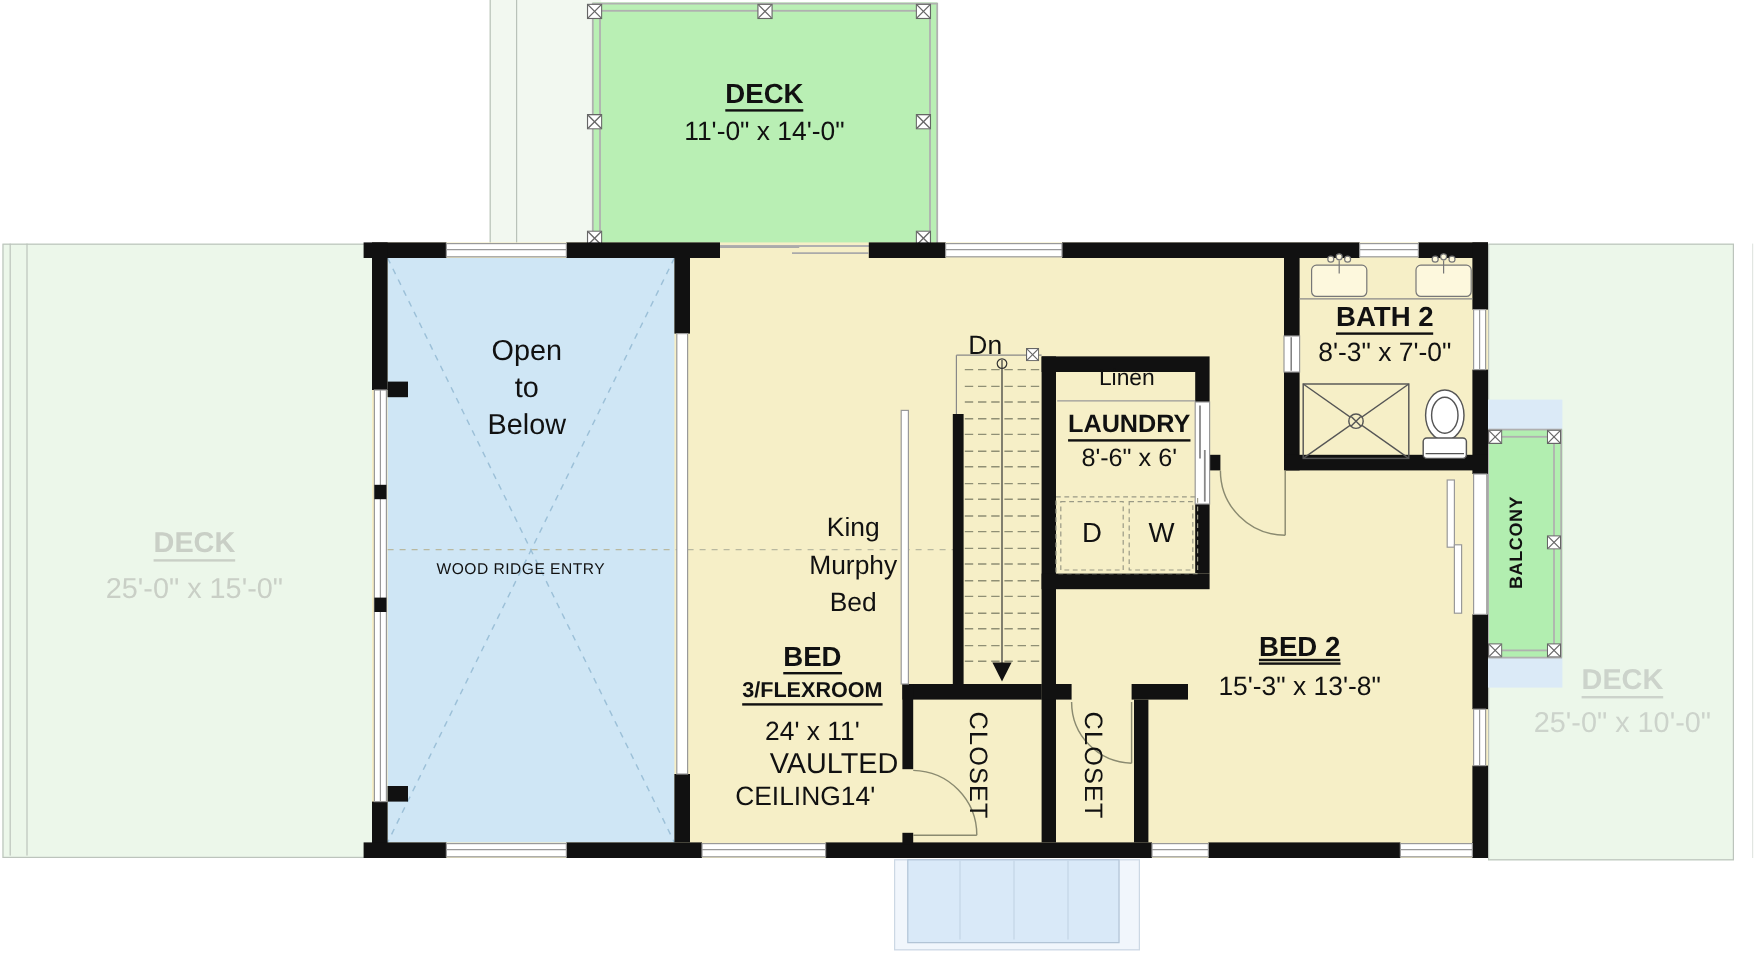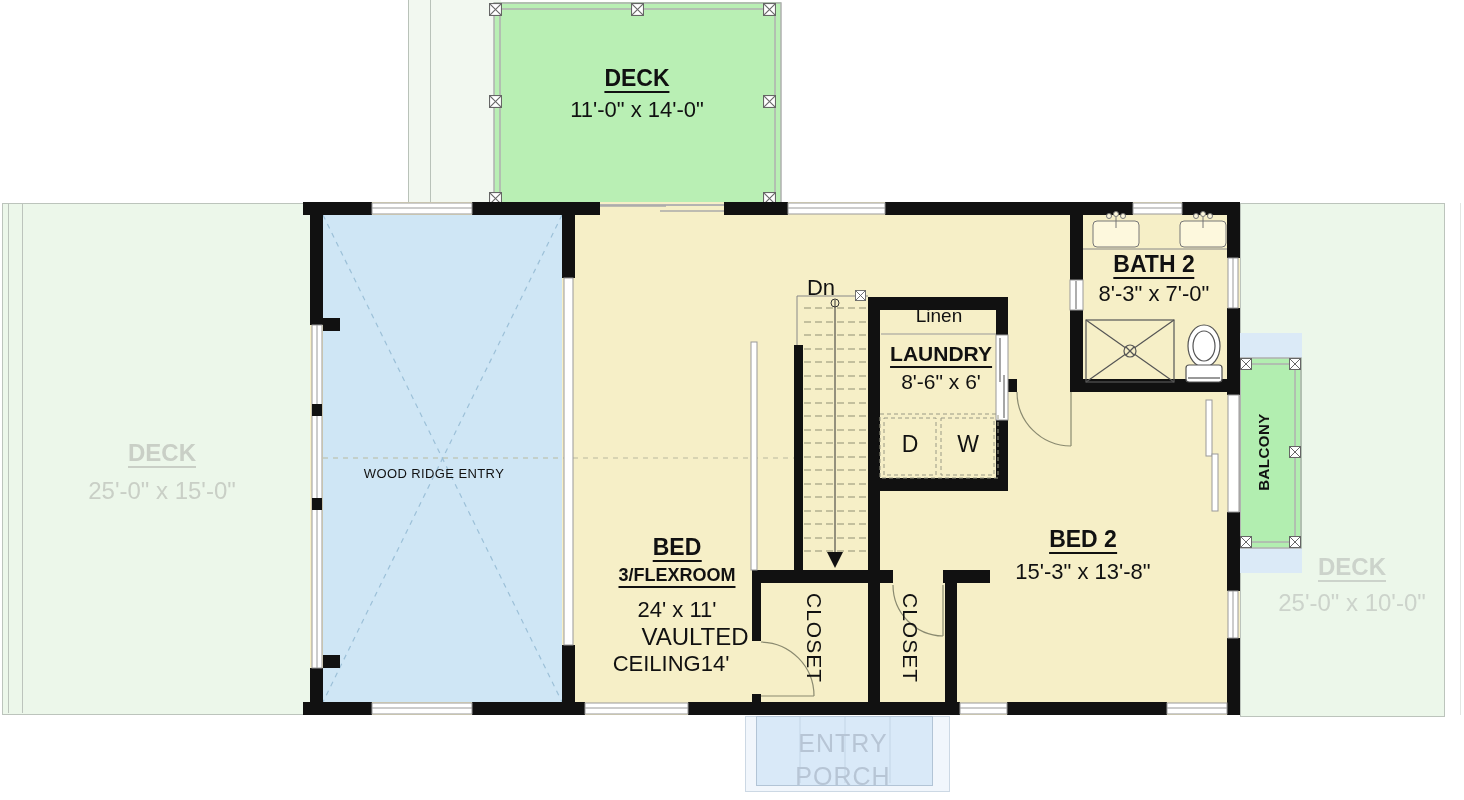--- a/index.html
+++ b/index.html
@@ -267,46 +267,52 @@
 
   <div class="lbl b uline" style="left:637px;top:66px;font-size:23px;">DECK</div>
   <div class="lbl" style="left:637px;top:98px;font-size:22px;">11'-0" x 14'-0"</div>
 
   <div class="lbl b uline faded" style="left:162px;top:440px;font-size:24px;">DECK</div>
   <div class="lbl faded" style="left:162px;top:478px;font-size:24px;">25'-0" x 15'-0"</div>
 
   <div class="lbl b uline faded2" style="left:1352px;top:554px;font-size:24px;">DECK</div>
   <div class="lbl faded2" style="left:1352px;top:590px;font-size:24px;">25'-0" x 10'-0"</div>
 
+  <div class="lbl multi" style="left:439px;top:277px;font-size:24px;">
+    <div>Open</div>
+    <div>to</div>
+    <div>Below</div>
+  </div>
   <div class="lbl" style="left:434px;top:467px;font-size:13px;letter-spacing:0.4px;">WOOD RIDGE ENTRY</div>
 
+  <div class="lbl multi" style="left:711px;top:424px;font-size:22px;">
+    <div>King</div>
+    <div>Murphy</div>
+    <div>Bed</div>
+  </div>
 
   <div class="lbl" style="left:821px;top:276px;font-size:22px;">Dn</div>
 
   <div class="lbl b uline" style="left:677px;top:535px;font-size:23px;">BED</div>
   <div class="lbl b uline" style="left:677px;top:566px;font-size:18px;">3/FLEXROOM</div>
   <div class="lbl" style="left:677px;top:598px;font-size:22px;">24' x 11'</div>
   <div class="lbl" style="left:695px;top:624px;font-size:24px;">VAULTED</div>
   <div class="lbl" style="left:671px;top:652px;font-size:22px;">CEILING14'</div>
 
   <div class="lbl" style="left:939px;top:306px;font-size:19px;">Linen</div>
   <div class="lbl b uline" style="left:941px;top:343px;font-size:21px;">LAUNDRY</div>
   <div class="lbl" style="left:941px;top:371px;font-size:21px;">8'-6" x 6'</div>
   <div class="lbl" style="left:910px;top:432px;font-size:23px;">D</div>
   <div class="lbl" style="left:968px;top:432px;font-size:23px;">W</div>
 
   <div class="lbl b uline" style="left:1154px;top:252px;font-size:23px;">BATH 2</div>
   <div class="lbl" style="left:1154px;top:282px;font-size:22px;">8'-3" x 7'-0"</div>
 
-  <div class="lbl b uline" style="left:1083px;top:527px;font-size:23px;">BED 2</div>
+  <div class="lbl b uline" style="left:1083px;top:527px;font-size:23px;text-decoration:underline;">BED 2</div>
   <div class="lbl" style="left:1083px;top:560px;font-size:22px;">15'-3" x 13'-8"</div>
 
   <div class="lbl rotcw" style="left:814px;top:638px;font-size:21px;letter-spacing:1px;">CLOSET</div>
   <div class="lbl rotcw" style="left:910px;top:638px;font-size:21px;letter-spacing:1px;">CLOSET</div>
 
   <div class="lbl b rotccw" style="left:1264px;top:452px;font-size:15px;letter-spacing:0.5px;">BALCONY</div>
 
-  <div class="lbl porchtxt" style="left:843px;top:727px;font-size:25px;">
-    <div>ENTRY</div>
-    <div>PORCH</div>
-  </div>
 
 </div>
 
 </body></html>

